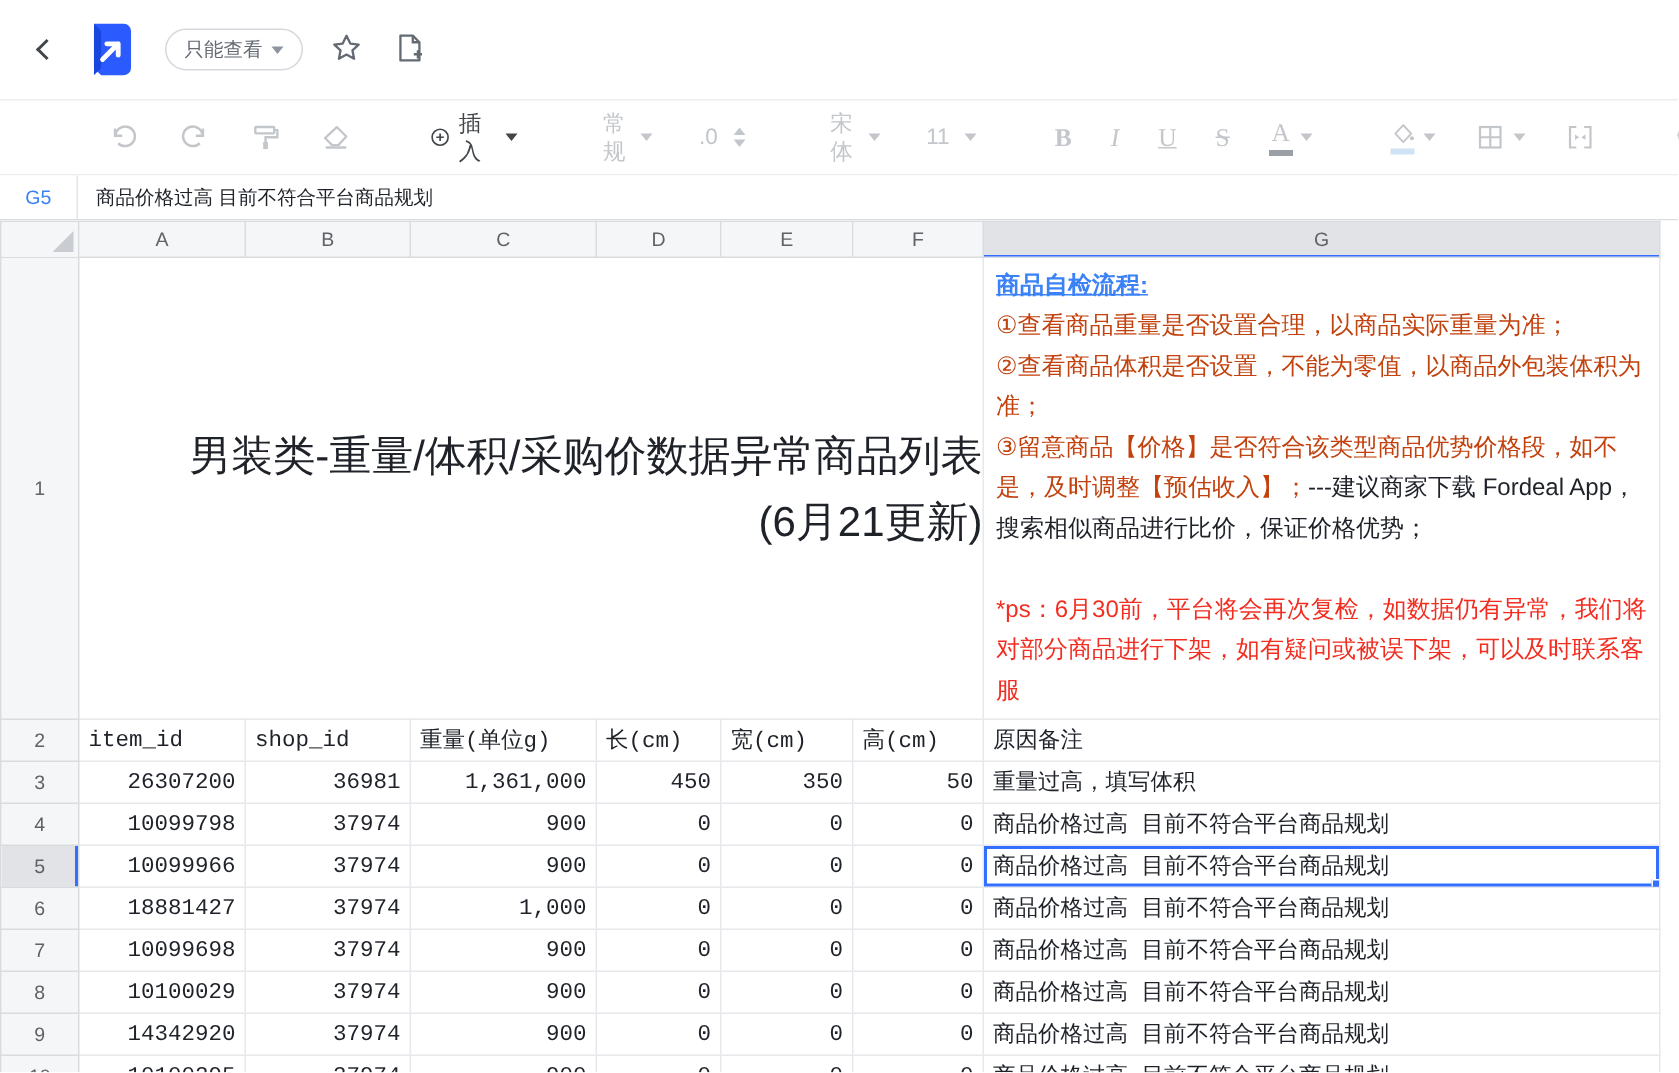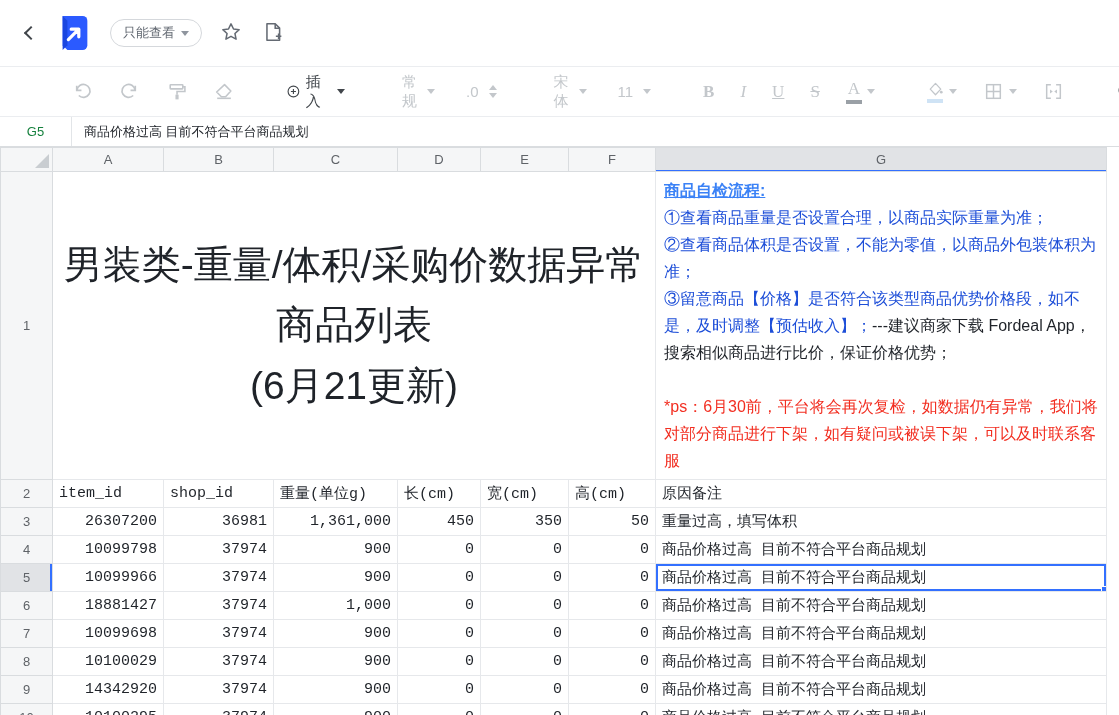--- a/index.html
+++ b/index.html
@@ -38,44 +38,44 @@
   .stepper { display:flex; flex-direction:column; gap:3px; margin-left:5px; }
   .stepper .up { width:0;height:0;border-left:4px solid transparent;border-right:4px solid transparent;border-bottom:5px solid #c3c7cb; }
   .stepper .dn { width:0;height:0;border-left:4px solid transparent;border-right:4px solid transparent;border-top:5px solid #c3c7cb; }
   .t-caret { margin-left:5px; }
   .t-caret.gray { border-top-color:#c3c7cb; }
   .t-caret.dark { border-top-color:#41464b; }
   .search-wrap { margin-left:auto; }
 
   
   .formulabar { position:absolute; left:0; top:117px; width:1119px; height:30px; display:flex; align-items:stretch; border-bottom:1px solid #dadde0; background:#fff; }
-  .cellref { width:72px; display:flex; align-items:center; justify-content:center; font-size:13px; color:#15803d; border-right:1px solid #e2e5e8; }
+  .cellref { width:52px; display:flex; align-items:center; justify-content:center; font-size:13px; color:#3b82f6; border-right:1px solid #e2e5e8; }
   .fcontent { flex:1; display:flex; align-items:center; padding-left:12px; font-size:13px; color:#1f2329; }
 
   
   .sheet { position:absolute; left:0; top:147px; width:1119px; height:568px; overflow:hidden; background:#fff; }
   table.grid { border-collapse:collapse; table-layout:fixed; width:1106px; }
   .grid td { border:1px solid #e6e8eb; overflow:hidden; white-space:nowrap; vertical-align:middle; }
   .grid .hd { background:#f5f6f7; border-color:#d9dcdf; color:#5f6368; font-size:13px; text-align:center; }
   .colhead-row td { height:24px; }
   .r1 td { height:298px; }
   .rr td { height:28px; }
   .corner { position:relative; }
   .corner .tri { position:absolute; right:3px; bottom:3px; width:0; height:0; border-left:14px solid transparent; border-bottom:14px solid #c9cdd1; }
   .sel-col { background:#e1e3e6 !important; position:relative; }
   .sel-col .accent-b { position:absolute; left:0; right:0; bottom:-1px; height:2px; background:#3370ff; }
   .sel-row { background:#e1e3e6 !important; position:relative; }
   .sel-row .accent-r { position:absolute; top:0; bottom:0; right:-1px; width:3px; background:#3370ff; }
   .mono { font-family:"Liberation Mono","DejaVu Sans Mono",monospace; font-size:15px; }
   .num { text-align:right; padding-right:6px; }
   .txt { text-align:left; padding-left:6px; }
-  .title-cell { text-align:center; font-size:39px; color:#1f2329; line-height:1.55; white-space:normal !important; }
+  .title-cell { text-align:right; font-size:28px; color:#1f2329; line-height:1.55; white-space:normal !important; }
   .notice-cell { vertical-align:top !important; white-space:normal !important; padding:5px 8px; font-size:16px; line-height:27px; }
   .notice-cell .h { font-weight:bold; color:#3b82f6;text-decoration:underline; }
-  .notice-cell .blue { color:#1d4ed8;font-family:Liberation Serif, serif; }
+  .notice-cell .blue { color:#c2410c; }
   .notice-cell .blk { color:#1f2329; }
   .notice-cell .red { color:#f22e21; }
   .selcell { position:relative; box-shadow:inset 0 0 0 2px #3370ff; }
   .selcell .handle { position:absolute; right:-2px; bottom:-2px; width:7px; height:7px; background:#3370ff; border:1px solid #fff; }
 </style>
 </head>
 <body>
 
 <div class="app">
 

